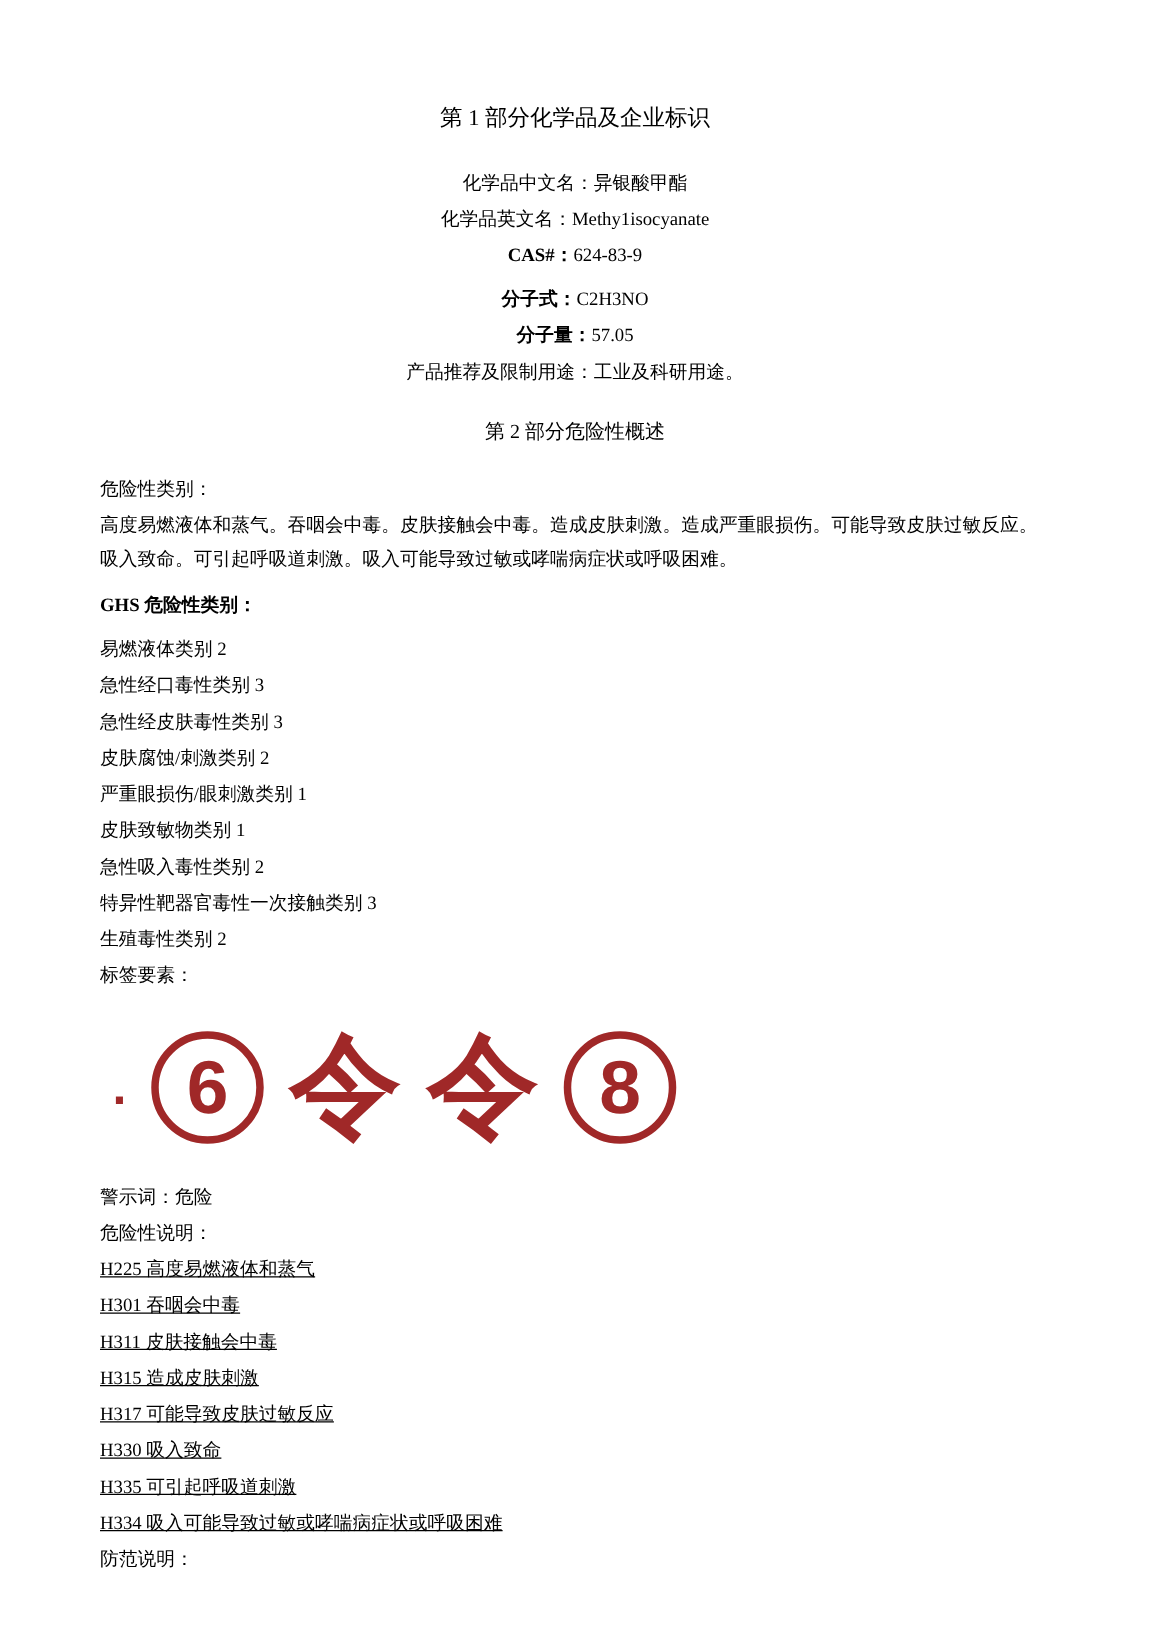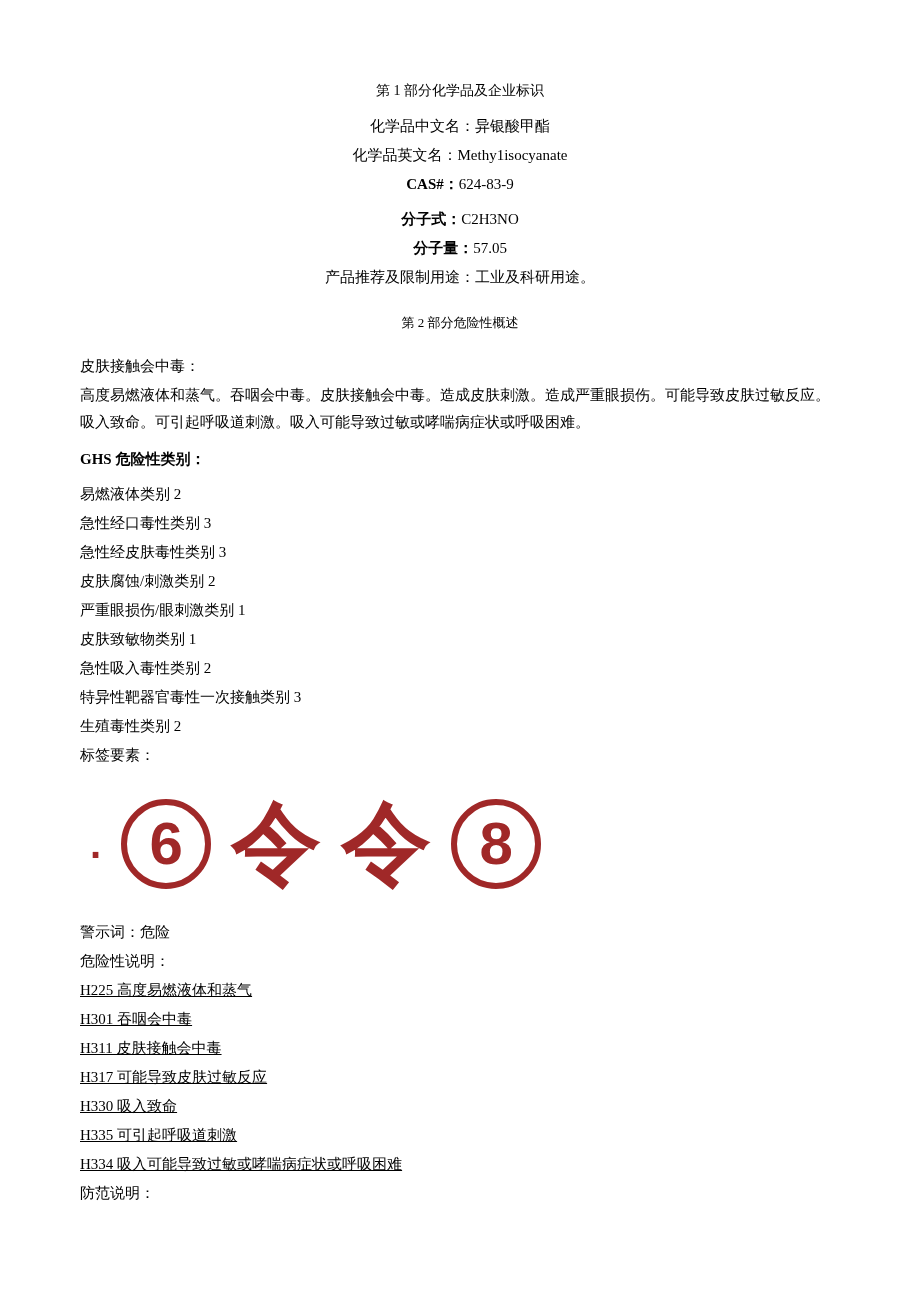--- a/index.html
+++ b/index.html
@@ -11,22 +11,22 @@
       font-family: "SimSun", "宋体", serif;
       font-size: 15px;
       line-height: 1.8;
       color: #000;
       background: #fff;
       padding: 70px 80px 40px 80px;
       width: 920px;
     }
     .section-title {
       text-align: center;
-      font-size: 14px;
-      margin-bottom: 10px;
+      font-size: 18px;
+      margin-bottom: 24px;
       margin-top: 8px;
     }
     .field-row {
       margin-bottom: 2px;
       text-align: center;
     }
     .bold {
       font-weight: bold;
     }
     .label {
@@ -76,21 +76,21 @@
       line-height: 1;
       font-family: "SimSun", serif;
       font-weight: bold;
     }
     .hazard-list div {
       margin-bottom: 2px;
       text-decoration: underline;
     }
     .section2-title {
       text-align: center;
-      font-size: 13px;
+      font-size: 16px;
       margin-top: 20px;
       margin-bottom: 18px;
     }
     .spacer-sm {
       height: 6px;
     }
   </style>
 </head>
 <body>
 
@@ -117,21 +117,21 @@
 <div class="field-row">
   <span class="label bold">分子量：</span><span class="value">57.05</span>
 </div>
 
 <div class="field-row">
   <span class="label">产品推荐及限制用途：</span><span class="value">工业及科研用途。</span>
 </div>
 
 <div class="section2-title">第 2 部分危险性概述</div>
 
-<div class="para">皮肤接触会中毒：</div>
+<div class="para">危险性类别：</div>
 <div class="para">高度易燃液体和蒸气。吞咽会中毒。皮肤接触会中毒。造成皮肤刺激。造成严重眼损伤。可能导致皮肤过敏反应。吸入致命。可引起呼吸道刺激。吸入可能导致过敏或哮喘病症状或呼吸困难。</div>
 
 <div class="spacer-sm"></div>
 
 <div class="para bold">GHS 危险性类别：</div>
 
 <div class="spacer-sm"></div>
 
 <div class="ghs-list">
   <div>易燃液体类别 2</div>
@@ -158,19 +158,20 @@
 <div class="para">
   <span>警示词：</span><span>危险</span>
 </div>
 
 <div class="para">危险性说明：</div>
 
 <div class="hazard-list">
   <div>H225 高度易燃液体和蒸气</div>
   <div>H301 吞咽会中毒</div>
   <div>H311 皮肤接触会中毒</div>
+  <div>H315 造成皮肤刺激</div>
   <div>H317 可能导致皮肤过敏反应</div>
   <div>H330 吸入致命</div>
   <div>H335 可引起呼吸道刺激</div>
   <div>H334 吸入可能导致过敏或哮喘病症状或呼吸困难</div>
 </div>
 
 <div class="para">防范说明：</div>
 
 </body></html>

